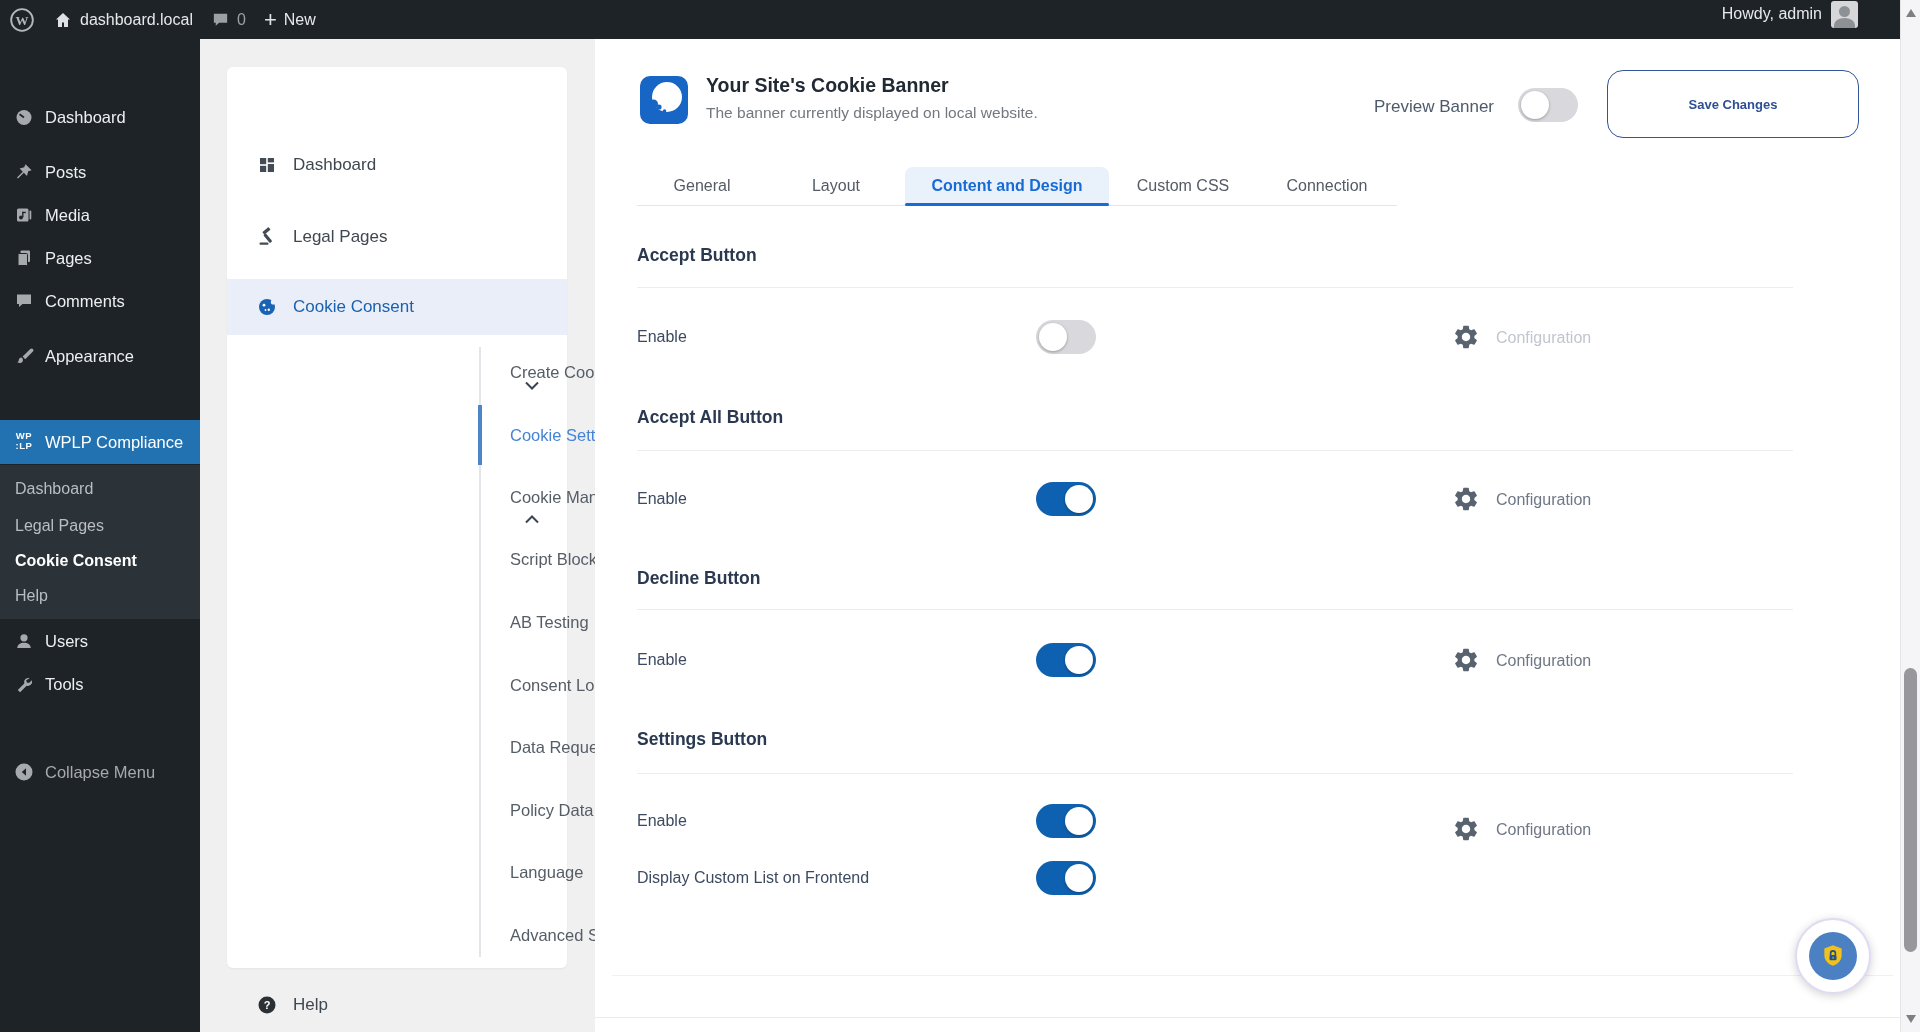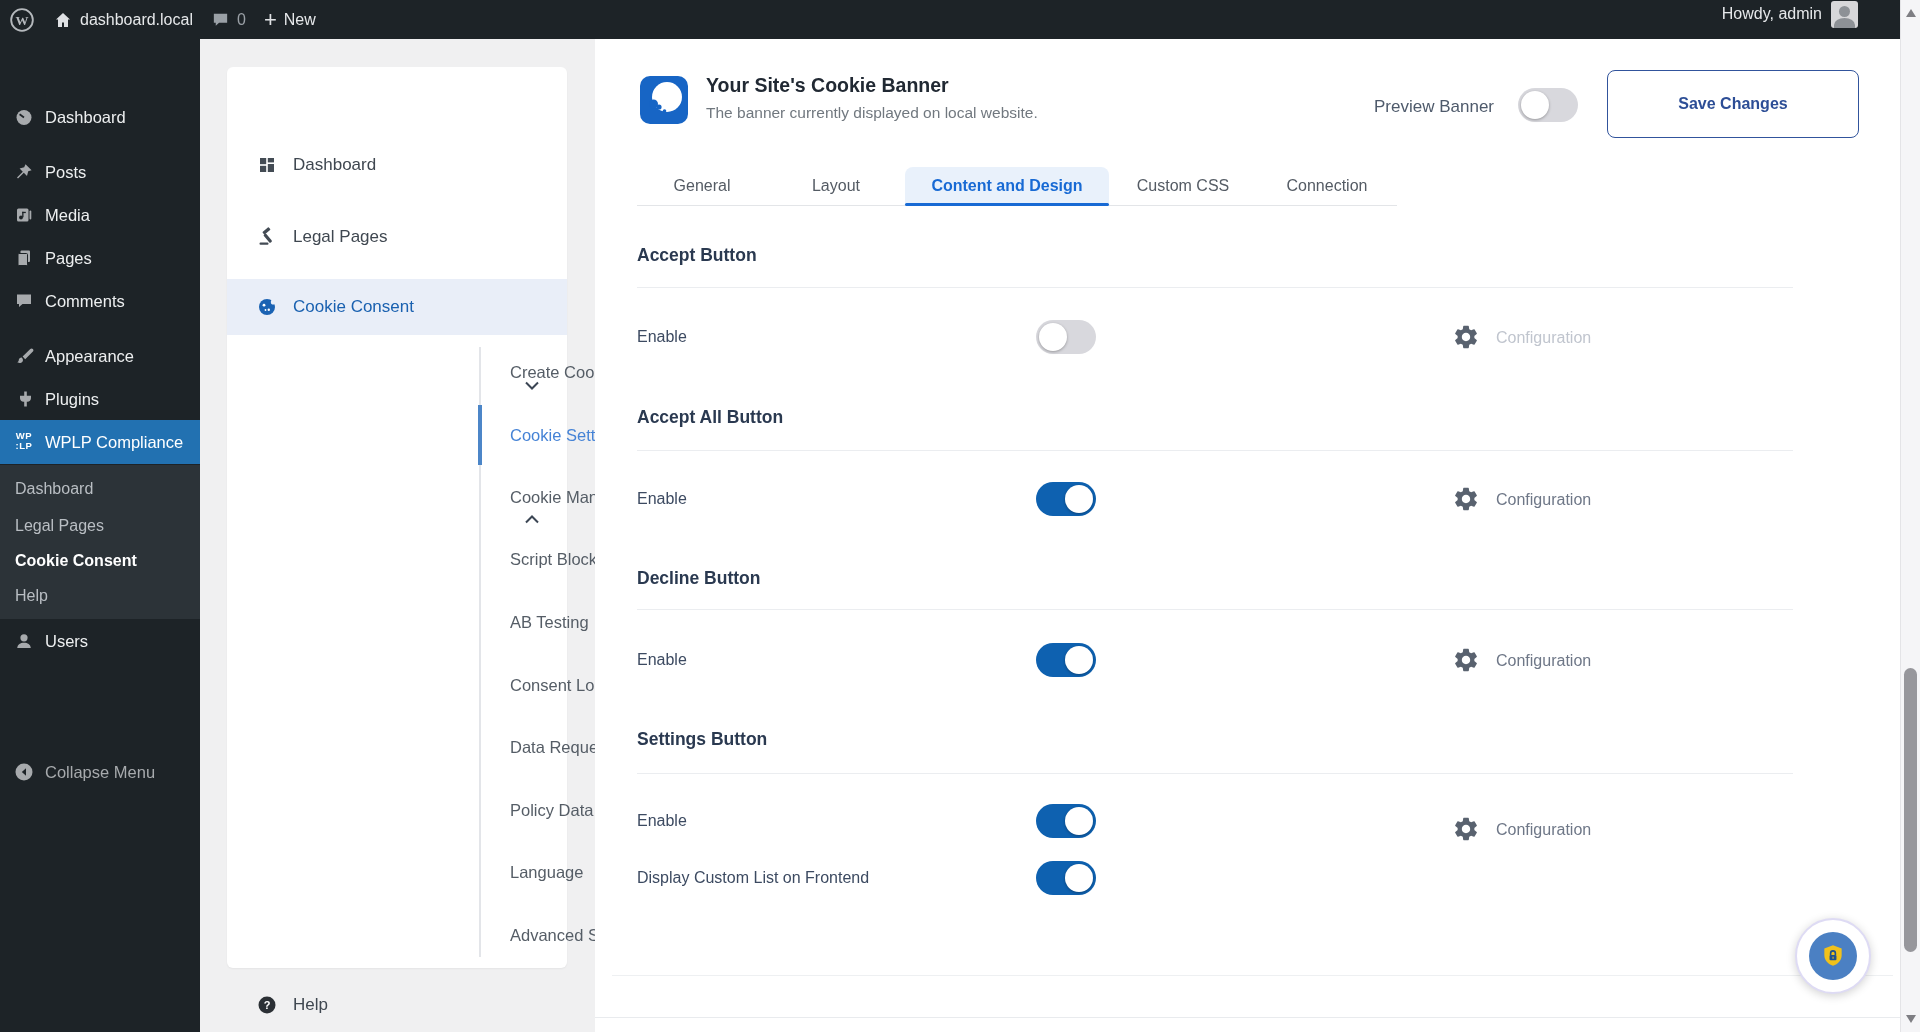--- a/index.html
+++ b/index.html
@@ -49,22 +49,22 @@
             font-size:16.5px;color:#555d66;white-space:nowrap;}
   .pnav-sub.active{color:#4583d6;}
 
   
   .main{position:absolute;left:595px;top:39px;width:1305px;height:993px;background:#fff;}
   .hdr-icon{position:absolute;left:640px;top:76px;width:48px;height:48px;border-radius:10px;background:#1765c5;}
   .hdr-title{position:absolute;left:706px;top:74px;font-size:19.5px;font-weight:700;color:#212933;}
   .hdr-sub{position:absolute;left:706px;top:104px;font-size:15.5px;color:#71787f;}
   .preview-lbl{position:absolute;left:1374px;top:97px;font-size:17px;color:#4e5a6b;}
   .savebtn{position:absolute;left:1607px;top:70px;width:250px;height:66px;background:#fff;
-           border:1.5px solid #31549c;border-radius:8px;display:flex;align-items:center;justify-content:center;
-           font-size:16px;font-weight:600;color:#2d4e96;font-family:"Liberation Sans",sans-serif;}
+           border:1.5px solid #31549c;border-radius:16px;display:flex;align-items:center;justify-content:center;
+           font-size:13px;font-weight:600;color:#2d4e96;font-family:"Liberation Sans",sans-serif;}
   .toggle{position:absolute;width:60px;height:34px;border-radius:17px;background:#d8d8dd;}
   .toggle::after{content:"";position:absolute;top:3px;left:3px;width:28px;height:28px;border-radius:50%;
                  background:#fff;box-shadow:0 1px 3px rgba(0,0,0,.3);}
   .toggle.on{background:#0e61b0;}
   .toggle.on::after{left:29px;}
 
   .tab{position:absolute;top:167px;height:38px;display:flex;align-items:center;justify-content:center;
        font-size:16px;color:#545b64;}
   .tab.active{background:#e9f1fb;border-radius:8px 8px 0 0;color:#186ad4;font-weight:700;}
   .tab-underline{position:absolute;left:637px;top:205px;width:760px;height:1px;background:#e3e5e8;}
@@ -169,26 +169,20 @@
       <span class="lbl">Appearance</span>
     </div>
 
     <div class="wpitem" style="top:241px">
       <svg class="ico" viewBox="0 0 20 20">
         <path d="M3 3.5h14V13H8.5L5 16v-3H3z" fill="#a7aaad"></path>
       </svg>
       <span class="lbl">Comments</span>
     </div>
 
-    <div class="wpitem" style="top:339px">
-      <svg class="ico" viewBox="0 0 20 20">
-        <path d="M12.8 2.5v4.2h4.2v2.4c0 2.1-1.5 3.7-3.6 3.7h-.6v4.7h-2.6v-4.7h-.6c-2.1 0-3.6-1.6-3.6-3.7V6.7h4.2V2.5z" fill="#a7aaad"></path>
-      </svg>
-      <span class="lbl">Plugins</span>
-    </div>
 
     <div class="wpitem current" style="top:381px;height:44px">
       <span class="wplp-logo">WP<br>:LP</span>
       <span class="lbl" style="margin-left:8px">WPLP Compliance</span>
     </div>
 
     <div class="wpsub">
       <div class="wpsubitem" style="top:7px">
           <span>Dashboard</span>
         </div>
@@ -204,20 +198,26 @@
     </div>
 
     <div class="wpitem" style="top:581px">
       <svg class="ico" viewBox="0 0 20 20">
         <circle cx="10" cy="6.8" r="3.6" fill="#a7aaad"></circle>
         <path d="M3.2 17c.5-3.6 3.1-5.2 6.8-5.2s6.3 1.6 6.8 5.2z" fill="#a7aaad"></path>
       </svg>
       <span class="lbl">Users</span>
     </div>
 
+    <div class="wpitem" style="top:624px">
+      <svg class="ico" viewBox="0 0 20 20">
+        <path d="M15.8 4.2a4.2 4.2 0 0 0-5.5 5.2L3.8 15.9 6.1 18.2l6.5-6.5a4.2 4.2 0 0 0 5.2-5.5L15 9l-2.2-.6L12.2 6.2z" fill="#a7aaad"></path>
+      </svg>
+      <span class="lbl">Tools</span>
+    </div>
 
 
     <div class="wpitem" style="top:712px;color:#a7aaad">
       <svg class="ico" viewBox="0 0 20 20">
         <circle cx="10" cy="10" r="8.5" fill="#a7aaad"></circle>
         <path d="M12 6.2 7.8 10l4.2 3.8z" fill="#1d2327"></path>
       </svg>
       <span class="lbl">Collapse Menu</span>
     </div>
   </div>

